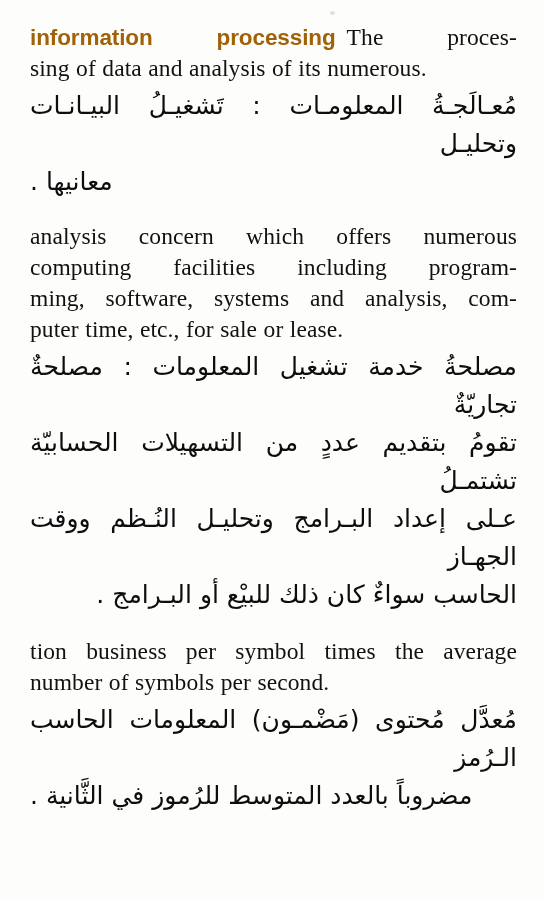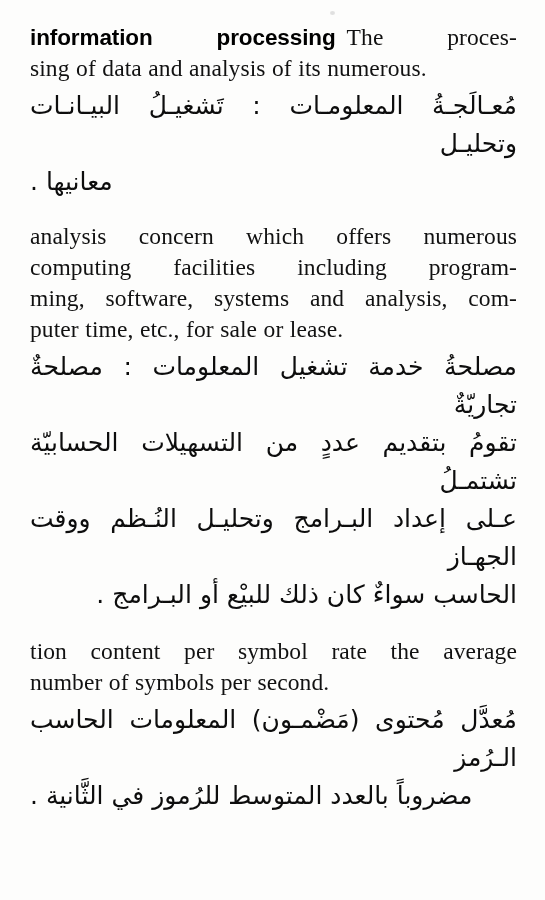--- a/index.html
+++ b/index.html
@@ -58,21 +58,21 @@
     letter-spacing: .1px;
     color: #111;
     word-spacing: .5px;
     hyphens: manual;
   }
   .headword {
     font-family: "Liberation Sans", "DejaVu Sans", sans-serif;
     font-weight: bold;
     font-size: 22.5px;
     letter-spacing: -0.1px;
-    color: #000000;
+    color: #a16207;
   }
   .hw-gap { display: inline-block; width: 11px; }
 
   
   .en-line {
     display: block;
     text-align: justify;
     text-align-last: justify;
     white-space: normal;
   }
@@ -135,21 +135,21 @@
       <div class="ar-block">
         <span class="ar-line">مصلحةُ خدمة تشغيل المعلومات : مصلحةٌ تجاريّةٌ</span>
         <span class="ar-line">تقومُ بتقديم عددٍ من التسهيلات الحسابيّة تشتمـلُ</span>
         <span class="ar-line">عـلى إعداد البـرامج وتحليـل النُـظم ووقت الجهـاز</span>
         <span class="ar-line tail-right">الحاسب سواءٌ كان ذلك للبيْع أو البـرامج .</span>
       </div>
     </div>
 
     <div class="entry entry-3">
       <div class="en-block">
-        <span class="en-line">tion content per symbol rate the average</span>
+        <span class="en-line">tion business per symbol times the average</span>
         <span class="en-line last">number of symbols per second.</span>
       </div>
       <div class="ar-block">
         <span class="ar-line">مُعدَّل مُحتوى (مَضْمـون) المعلومات الحاسب الـرُمز</span>
         <span class="ar-line last">مضروباً بالعدد المتوسط للرُموز في الثَّانية .</span>
       </div>
     </div>
 
   </div>
 </div>

